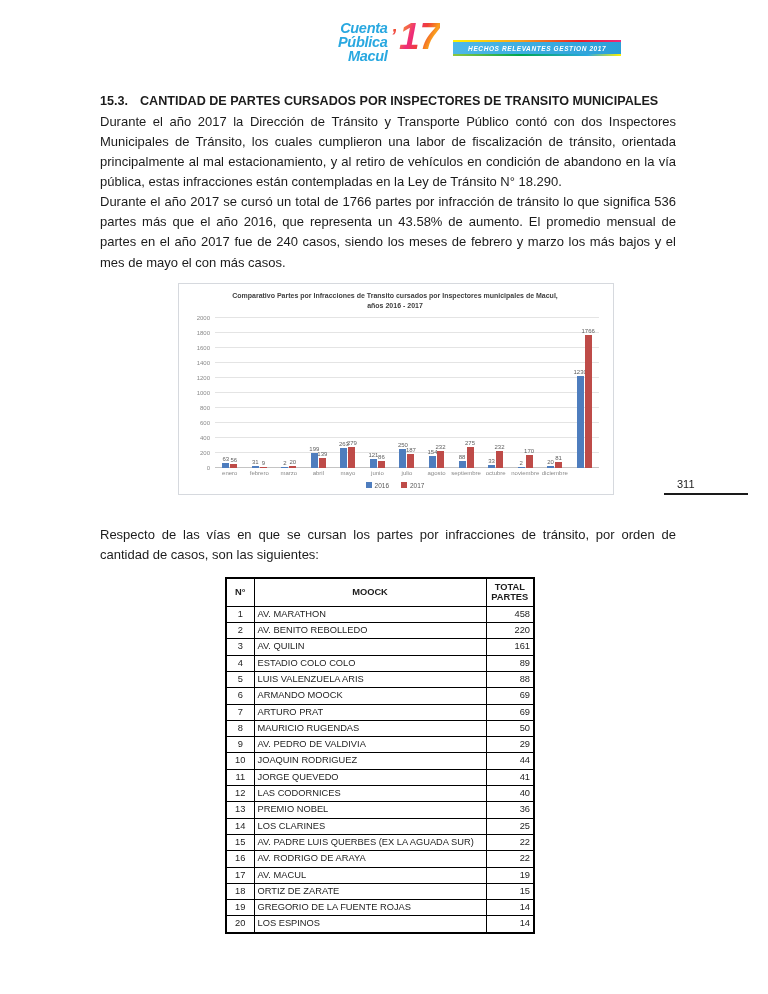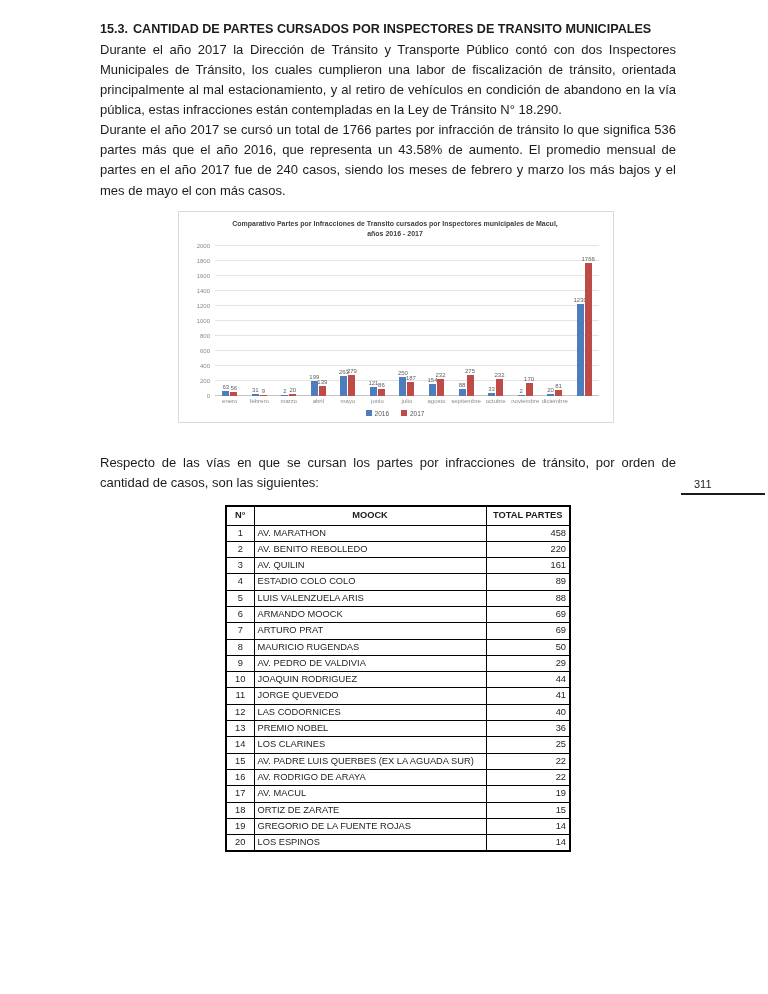--- a/index.html
+++ b/index.html
@@ -34,21 +34,21 @@
   .banner-mid {
     height: 12px; background: linear-gradient(90deg, #4db8e8, #2a9fd8);
     display: flex; align-items: center; justify-content: center;
   }
   .banner-text { color: #ffffff; font-size: 6.5px; font-weight: bold; font-style: italic; letter-spacing: 0.6px; white-space: nowrap; }
   .banner-stripe-bottom { height: 2px; background: linear-gradient(90deg, #8dc63f, #00a651 40%, #29a8e0 80%, #fff200); }
 
   
   .content { margin: 20px 92px 0 100px; }
   .section-heading { font-size: 12.6px; font-weight: bold; line-height: 1.55; }
-  .section-number { margin-right: 5px; }
+  .section-number { margin-right: 12px; }
   .para { font-size: 13px; line-height: 1.55; text-align: justify; }
 
   
   .chart-box {
     width: 436px; margin: 10px 0 0 78px; border: 1px solid #d6d9de;
     padding: 7px 8px 3px 6px; background: #ffffff;
   }
   .chart-title { text-align: center; font-weight: bold; font-size: 7px; line-height: 1.45; color: #404040; margin-bottom: 7px; }
   .plot { position: relative; height: 150px; margin-left: 30px; margin-right: 6px; }
   .gridline { position: absolute; left: 0; right: 0; height: 1px; background: #e4e4e4; }
@@ -60,38 +60,56 @@
   .vlabel { font-size: 6px; color: #5f5f5f; line-height: 1; margin-bottom: 1px; width: 26px; margin-left: -9.5px; margin-right: -9.5px; text-align: center; white-space: nowrap; }
   .bar { width: 7px; }
   .xrow { display: flex; margin-left: 30px; margin-right: 6px; margin-top: 2px; }
   .xlab { flex: 1; text-align: center; font-size: 6px; color: #8a8a8a; line-height: 1; white-space: nowrap; }
   .legend { display: flex; justify-content: center; gap: 12px; margin: 6px 0 2px 0; }
   .legend-item { display: flex; align-items: center; gap: 3px; font-size: 6.5px; color: #595959; }
   .swatch { width: 6px; height: 6px; display: inline-block; }
 
   
   .pageno-block {
-    position: absolute; top: 478px; right: 3px; width: 84px;
+    position: absolute; top: 478px; right: 20px; width: 84px;
     border-bottom: 2px solid #1a1a1a; padding: 0 0 3px 13px;
     font-size: 11px; color: #1c1c1c;
   }
 
   
   .street-table { border-collapse: collapse; margin: 12px 0 0 125px; border: 2px solid #000; }
   .street-table th, .street-table td { border: 1px solid #000; font-size: 9.3px; line-height: 1; padding: 3px 3px; }
   .street-table th { font-weight: bold; text-align: center; padding: 4px 3px; }
   .col-n { width: 28px; text-align: center; }
   .col-calle { width: 232px; text-align: left; }
-  .col-total { width: 84px; text-align: right; }
+  .col-total { width: 48px; text-align: right; }
 </style>
 </head>
 <body>
 
 <div class="page">
 
+  <div class="header">
+    <div class="logo-group">
+      <div class="logo-words">
+        <div>Cuenta</div>
+        <div>Pública</div>
+        <div>Macul</div>
+      </div>
+      <span class="logo-apos">’</span>
+      <span class="logo-year">17</span>
+    </div>
+    <div class="banner">
+      <div class="banner-stripe-top"></div>
+      <div class="banner-mid">
+        <span class="banner-text">HECHOS RELEVANTES GESTION 2017</span>
+      </div>
+      <div class="banner-stripe-bottom"></div>
+    </div>
+  </div>
 
   <div class="content">
     <div class="section-heading">
       <span class="section-number">15.3.</span><span>CANTIDAD DE PARTES CURSADOS POR INSPECTORES DE TRANSITO MUNICIPALES</span>
     </div>
     <p class="para">Durante el año 2017 la Dirección de Tránsito y Transporte Público contó con dos Inspectores Municipales de Tránsito, los cuales cumplieron una labor de fiscalización de tránsito, orientada principalmente al mal estacionamiento, y al retiro de vehículos en condición de abandono en la vía pública, estas infracciones están contempladas en la Ley de Tránsito N° 18.290.</p>
     <p class="para">Durante el año 2017 se cursó un total de 1766 partes por infracción de tránsito lo que significa 536 partes más que el año 2016, que representa un 43.58% de aumento. El promedio mensual de partes en el año 2017 fue de 240 casos, siendo los meses de febrero y marzo los más bajos y el mes de mayo el con más casos.</p>
 
     <div class="chart-box">
       <div class="chart-title">

